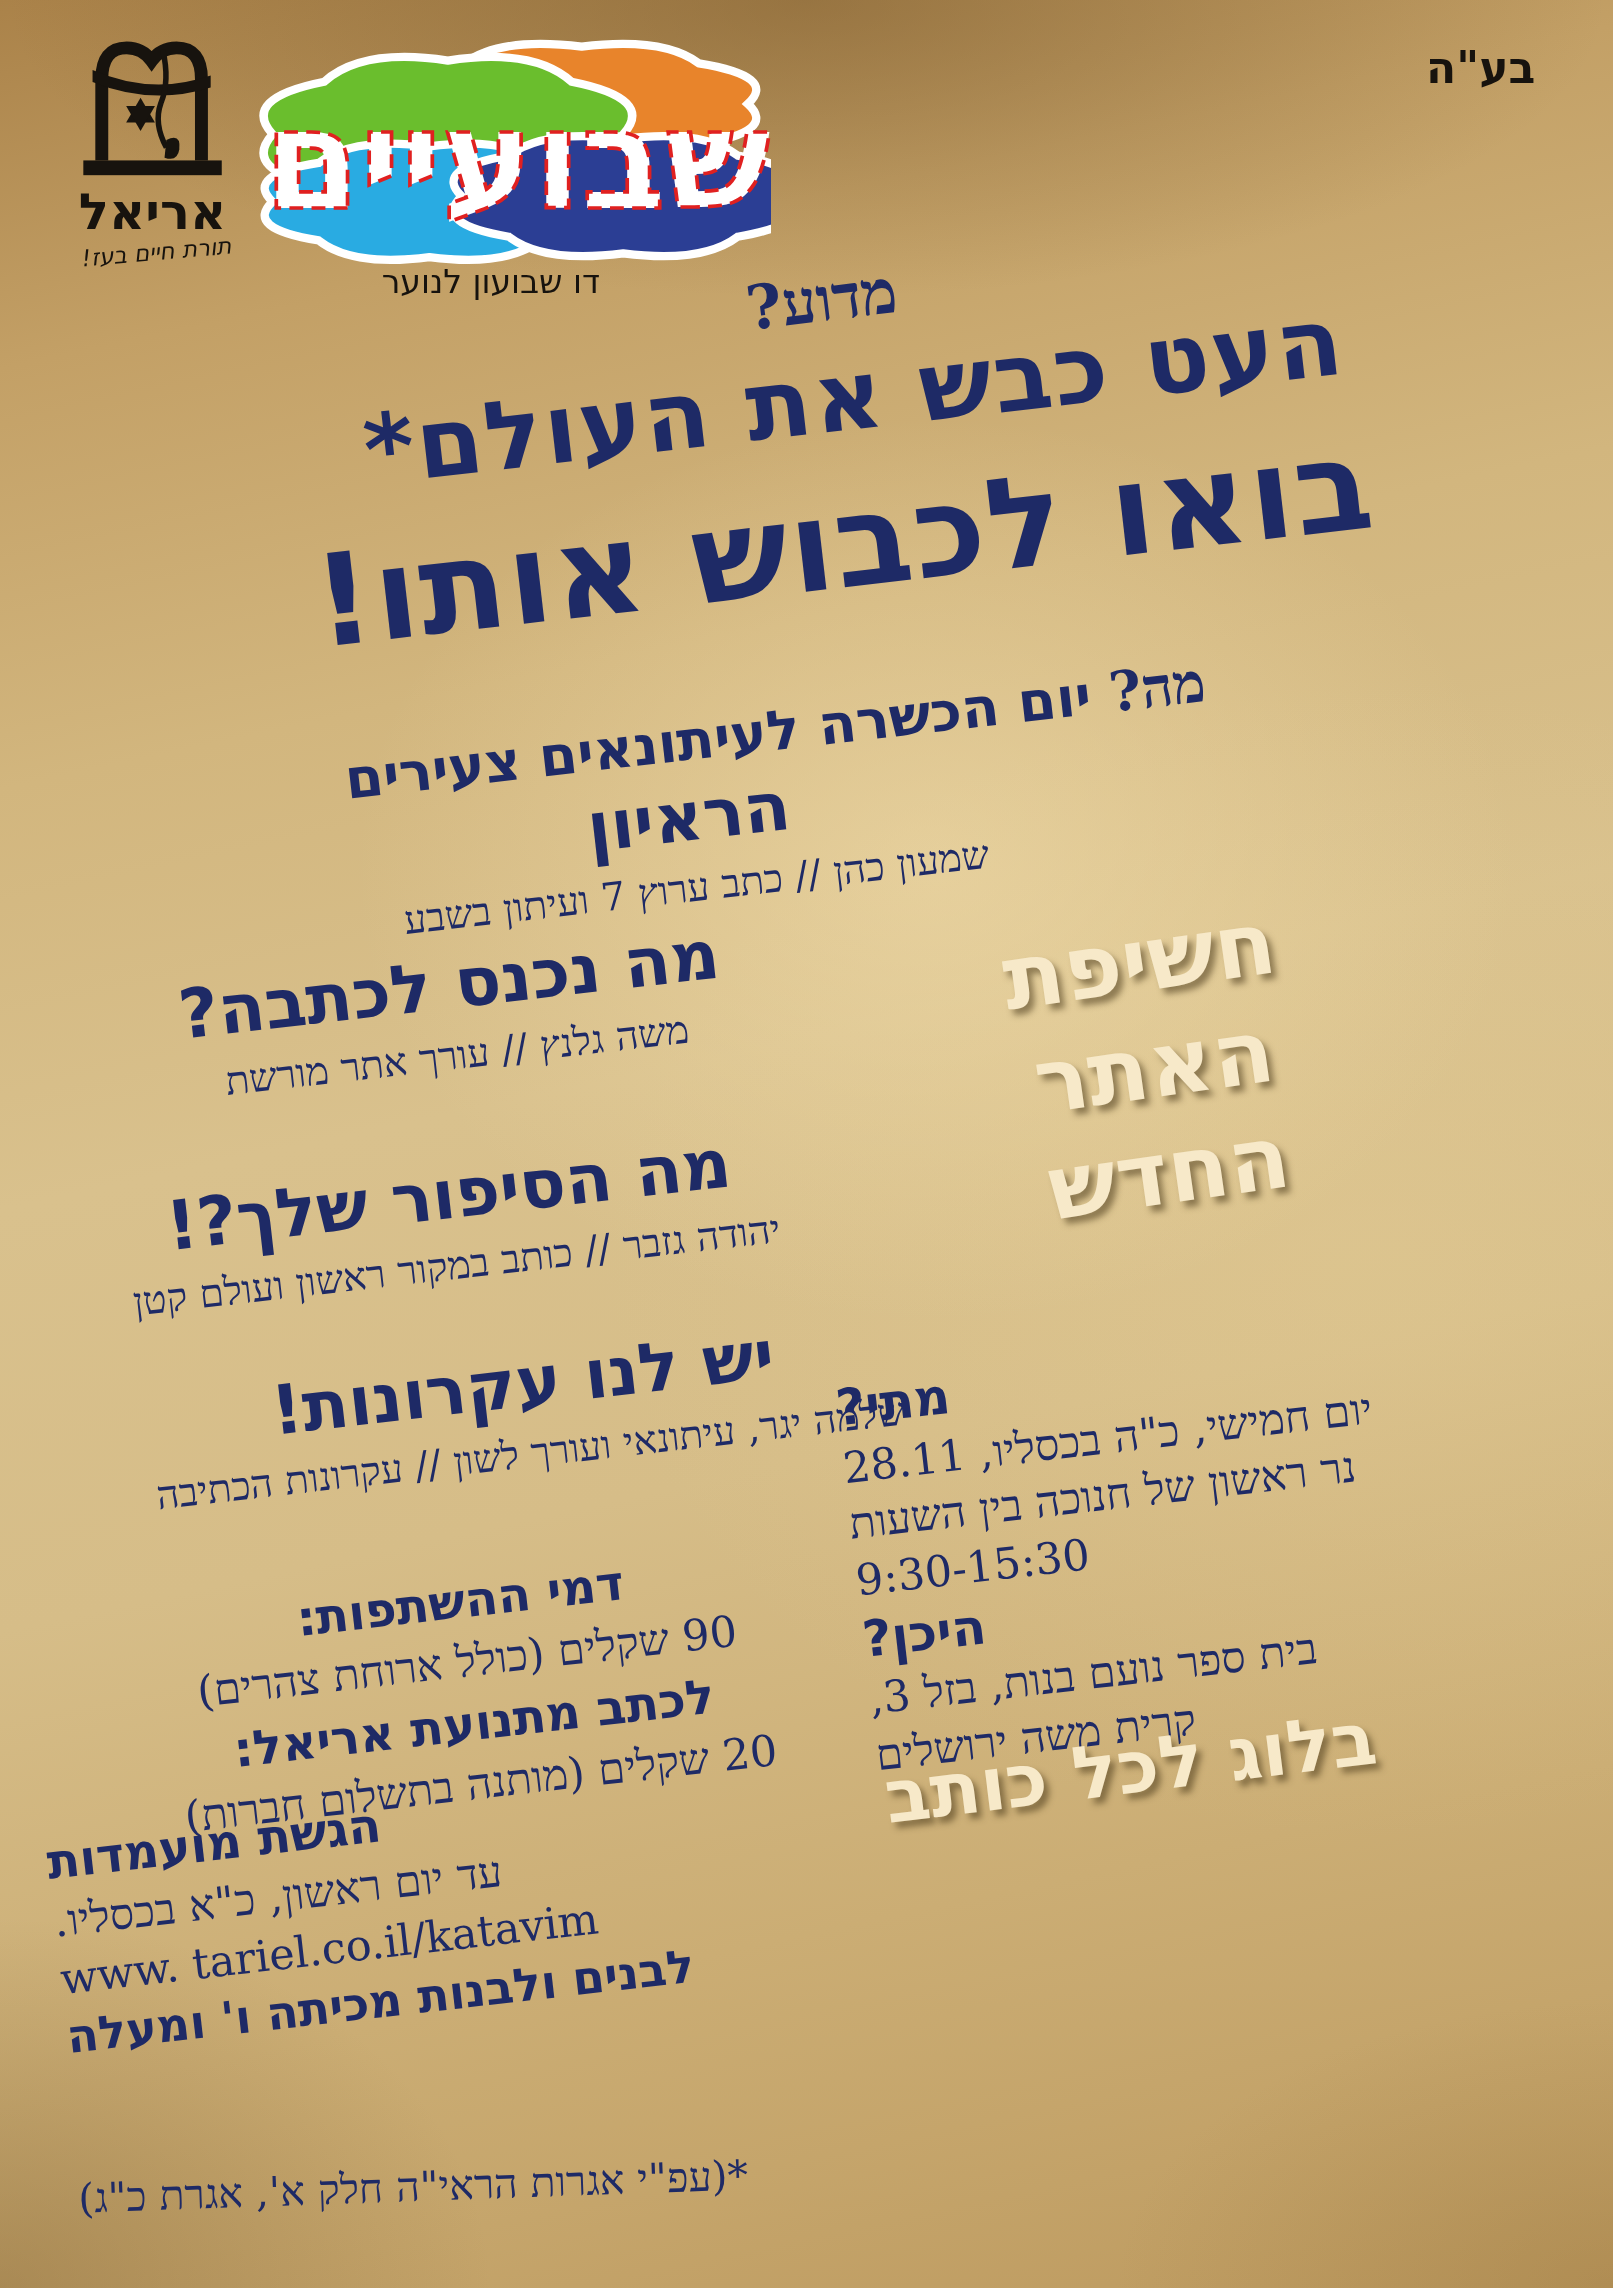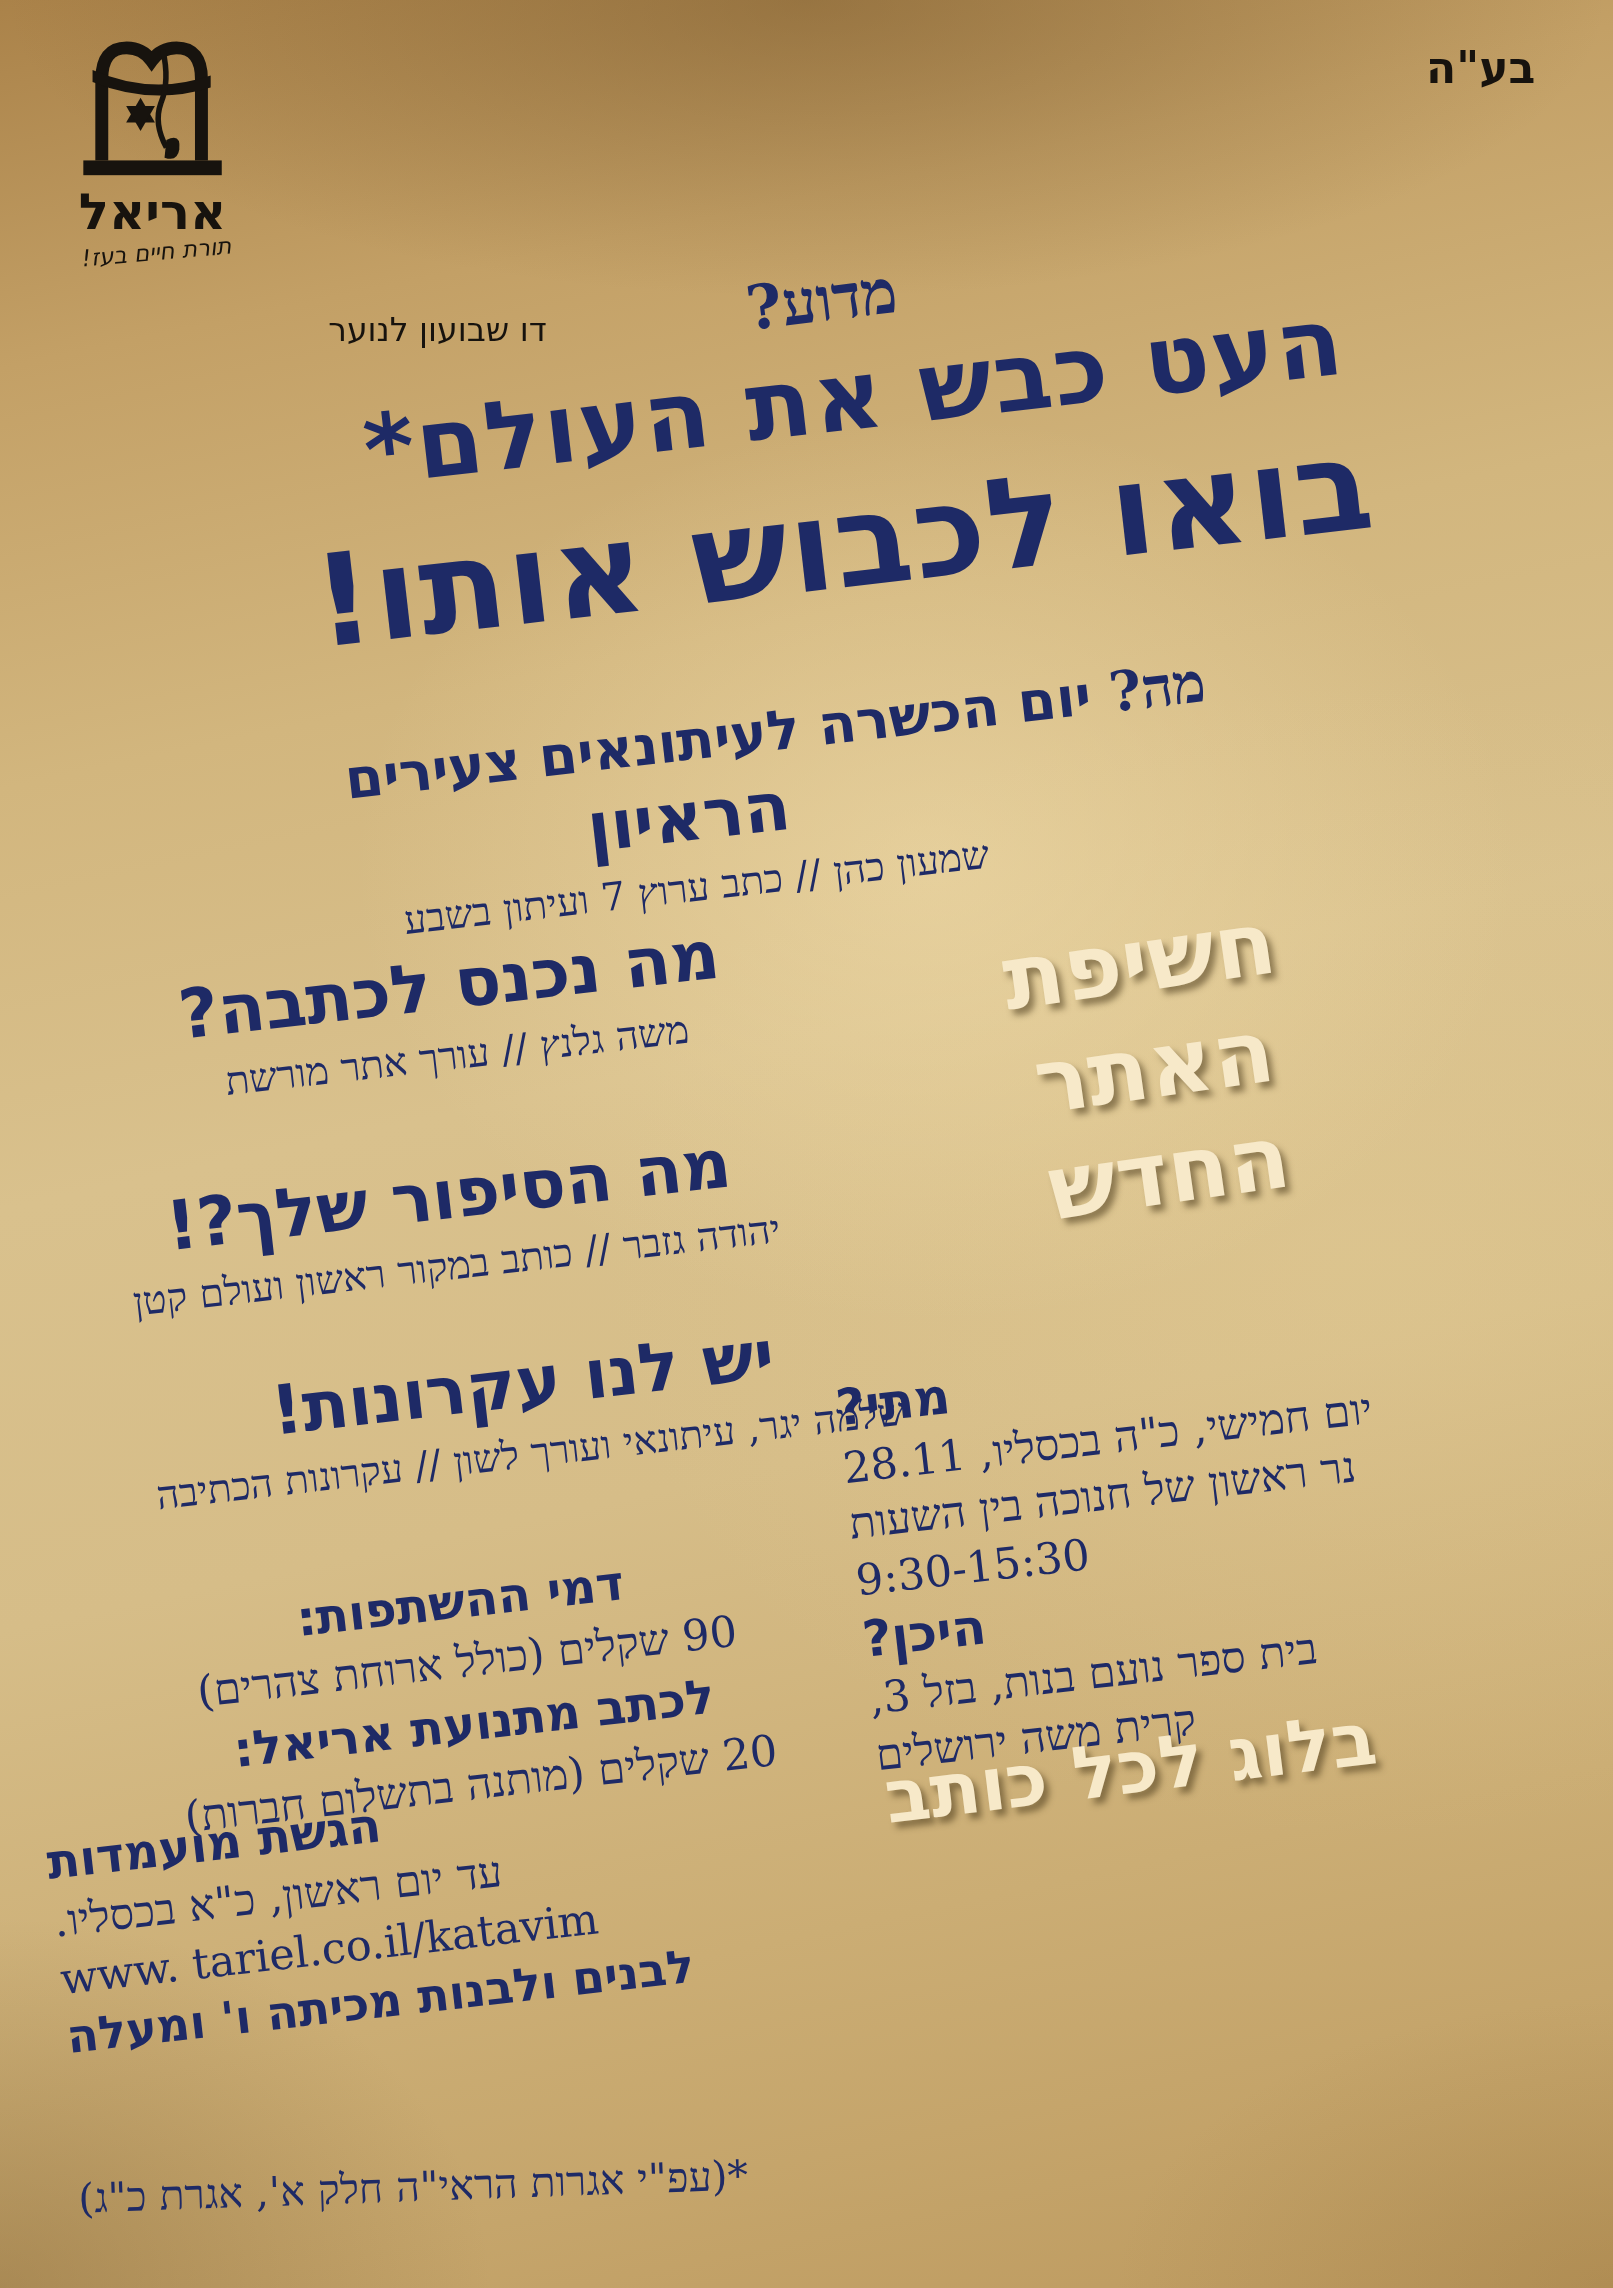--- a/index.html
+++ b/index.html
@@ -23,21 +23,21 @@
   .cream{color:#f7e9c9;text-shadow:4.6px 6.5px 6.5px rgba(72,56,26,.55);}
   .center{text-align:center;}
   .rot65{transform:rotate(-6.5deg);}
   .rot7{transform:rotate(-7deg);}
   .rot8{transform:rotate(-8deg);}
   .rot2{transform:rotate(-2deg);}
 
   .bsd{left:1426px;top:42px;width:157px;font-size:44px;font-weight:bold;text-align:left;}
   .ariel{left:72px;top:22px;}
   .shavuaim{left:254px;top:18.5px;}
-  .logo-sub{left:275px;top:262px;width:325px;font-size:33px;text-align:center;margin-top:48px;}
+  .logo-sub{left:275px;top:262px;width:325px;font-size:33px;text-align:right;}
 
   .kicker{left:637px;top:264px;width:369px;font-size:61px;font-weight:bold;font-family:"DejaVu Serif",serif;}
   .title1{left:157px;top:340px;width:1394px;font-size:96px;font-weight:bold;letter-spacing:1.8px;}
   .title2{left:138px;top:469px;width:1412px;font-size:127px;font-weight:bold;letter-spacing:1.8px;}
   .subtitle{left:92px;top:698px;width:1366px;font-size:55px;}
   .subtitle .prefix{font-family:"DejaVu Serif",serif;font-weight:bold;margin-left:18.5px;}
   .subtitle .main{font-weight:bold;}
 
   .session .stitle{font-size:68px;font-weight:bold;line-height:1.05;}
   .session .spresenter{font-size:39px;font-family:"DejaVu Serif",serif;margin-top:13px;line-height:1.2;}
@@ -78,20 +78,34 @@
       <polygon points="74,82 89.6,109 58.4,109" fill="#17130e"></polygon>
       <polygon points="74,118 58.4,91 89.6,91" fill="#17130e"></polygon>
       <path d="M98 30 q8 34 -2 58 q-8 22 6 48" stroke="#17130e" stroke-width="6" fill="none"></path>
       <path d="M102 128 q16 -8 14 10 q-2 14 -16 9 z" fill="#17130e"></path>
       <rect x="12" y="150" width="150" height="16" fill="#17130e"></rect>
       <text x="87" y="224" text-anchor="middle" font-size="54" font-weight="bold" fill="#17130e" font-family="DejaVu Sans, sans-serif">אריאל</text>
       <text x="92" y="258" text-anchor="middle" font-size="25" font-style="italic" fill="#17130e" font-family="DejaVu Sans, sans-serif" transform="rotate(-5 92 258)">תורת חיים בעז!</text>
     </svg>
   </div>
 
+  <div class="abs shavuaim">
+    <svg width="517" height="251" viewBox="0 0 560 272">
+
+      <path d="M535 92 Q568 122 482 136 Q443 165 355 154 Q267 165 228 136 Q142 122 175 92 Q142 62 228 48 Q267 19 355 30 Q443 19 482 48 Q568 62 535 92 Z" fill="#e8842b" stroke="#ffffff" stroke-width="9"></path>
+
+      <path d="M400 125 Q435 164 344 182 Q303 219 210 205 Q117 219 76 182 Q-15 164 20 125 Q-15 86 76 68 Q117 31 210 45 Q303 31 344 68 Q435 86 400 125 Z" fill="#6abe2d" stroke="#ffffff" stroke-width="9"></path>
+
+      <path d="M360 198 Q391 227 310 240 Q273 269 190 258 Q107 269 70 240 Q-11 227 20 198 Q-11 169 70 156 Q107 127 190 138 Q273 127 310 156 Q391 169 360 198 Z" fill="#29abe2" stroke="#ffffff" stroke-width="9"></path>
+
+      <path d="M575 192 Q607 222 524 236 Q486 265 400 254 Q314 265 276 236 Q193 222 225 192 Q193 162 276 148 Q314 119 400 130 Q486 119 524 148 Q607 162 575 192 Z" fill="#2b3e94" stroke="#ffffff" stroke-width="9"></path>
+
+      <text x="285" y="205" text-anchor="middle" font-size="150" font-weight="bold" font-family="DejaVu Sans, sans-serif" fill="#ffffff" stroke="#e02020" stroke-width="4" stroke-dasharray="15 9">שבועיים</text>
+    </svg>
+  </div>
   <div class="abs logo-sub black">דו שבועון לנוער</div>
 
   <div class="abs kicker navy center rot7">מדוע?</div>
   <div class="abs title1 navy center rot65">העט כבש את העולם*</div>
   <div class="abs title2 navy center rot65">בואו לכבוש אותו!</div>
 
   <div class="abs subtitle navy center rot65">
     <span class="prefix">מה?</span><span class="main">יום הכשרה לעיתונאים צעירים</span>
   </div>
 

